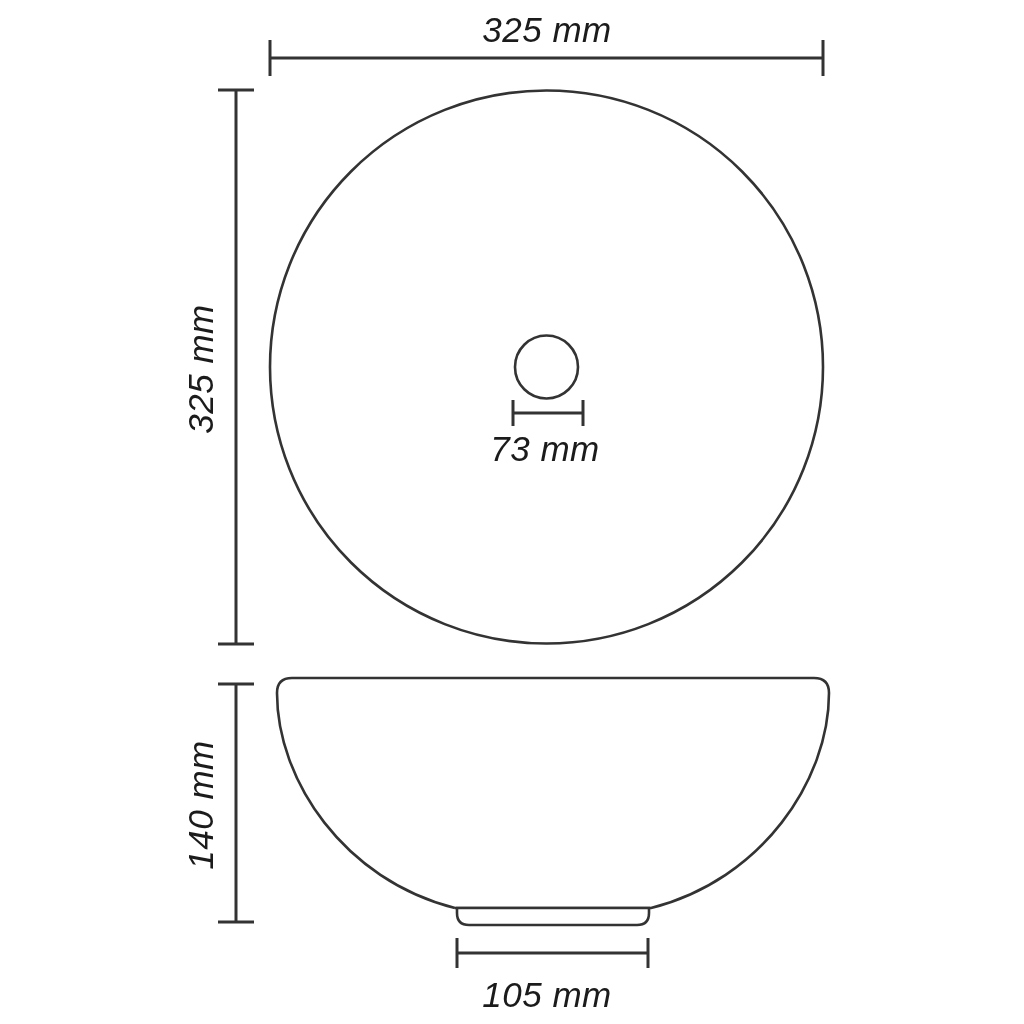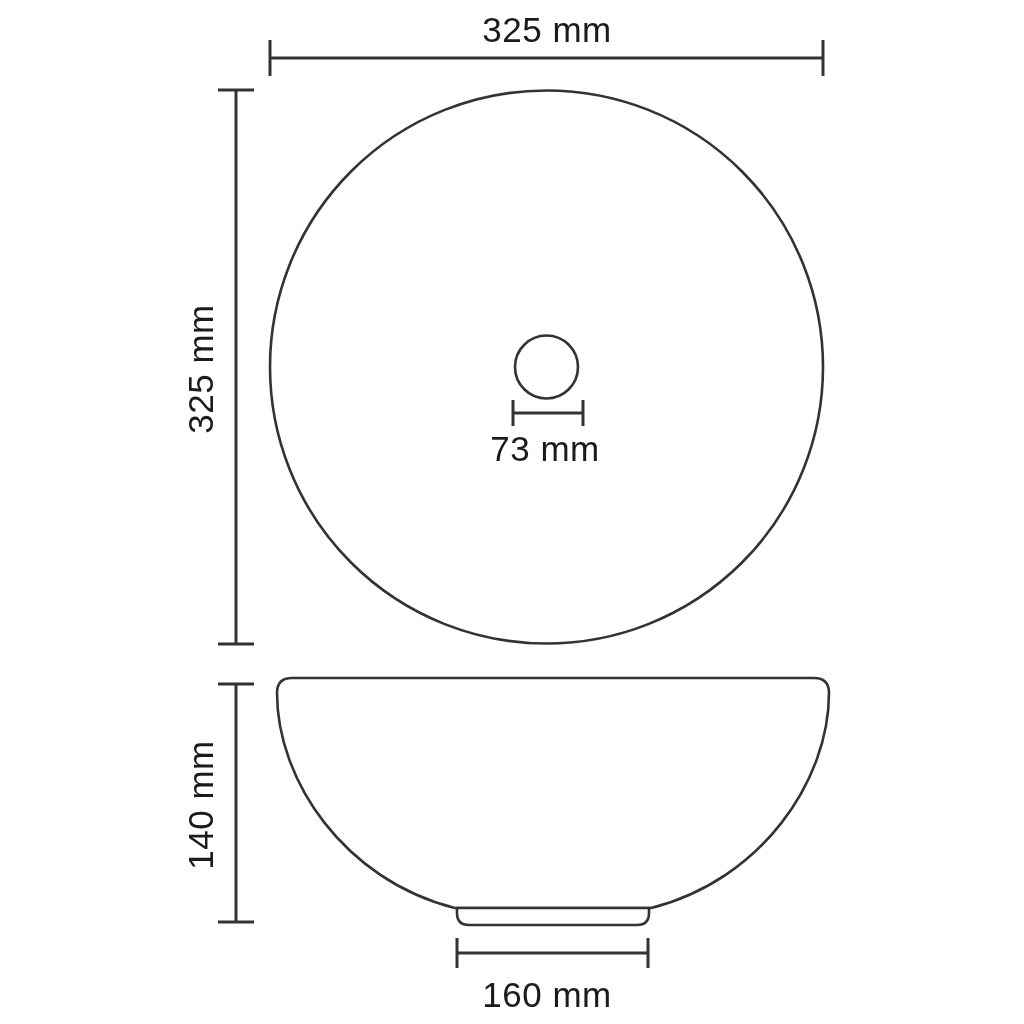--- a/index.html
+++ b/index.html
@@ -7,20 +7,21 @@
     padding: 0;
     background: #ffffff;
     font-family: "Liberation Sans", "DejaVu Sans", sans-serif;
   }
   .canvas {
     position: relative;
     width: 1024px;
     height: 1024px;
     background: #ffffff;
     overflow: hidden;
+    font-style: italic;
   }
   svg.linework {
     position: absolute;
     left: 0;
     top: 0;
   }
   svg .shape {
     fill: none;
     stroke: #333333;
     stroke-width: 2.6;
@@ -107,15 +108,15 @@
   </svg>
 
   <div class="dim-label" style="left:547px; top:29px;">325 mm</div>
 
   <div class="dim-label vertical" style="left:200px; top:369px;">325 mm</div>
 
   <div class="dim-label" style="left:545px; top:448px;">73 mm</div>
 
   <div class="dim-label vertical" style="left:200px; top:805px;">140 mm</div>
 
-  <div class="dim-label" style="left:547px; top:994px;">160 mm</div>
+  <div class="dim-label" style="left:547px; top:994px;">105 mm</div>
 
 </div>
 
 </body></html>

